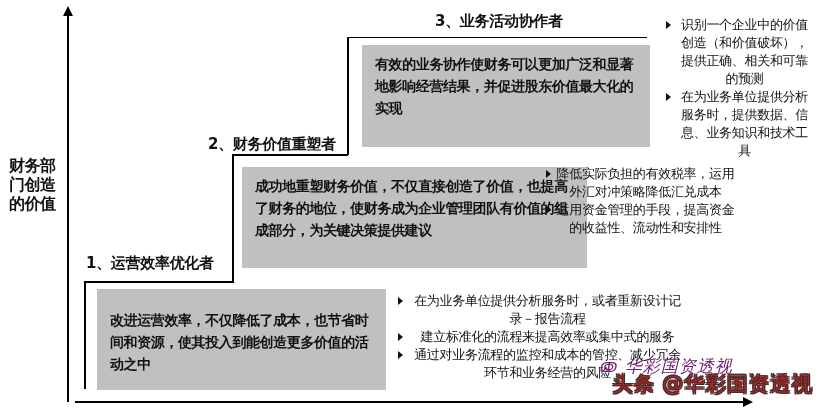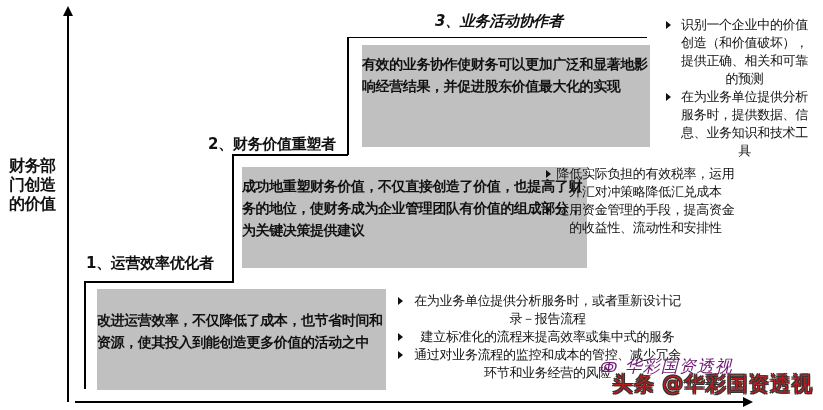--- a/index.html
+++ b/index.html
@@ -2,21 +2,21 @@
 <html><head>
 <meta charset="utf-8">
 <style>
   html, body { margin: 0; padding: 0; background: #ffffff; }
   body { width: 823px; height: 410px; position: relative; overflow: hidden;
          font-family: "DejaVu Sans", "Liberation Sans", sans-serif; color: #111; }
   .abs { position: absolute; }
   .axis-label { left: 9px; top: 156px; width: 52px; font-size: 16px; font-weight: bold; line-height: 19px; letter-spacing: -0.5px; }
   .line { position: absolute; background: #000; }
   .step-title { position: absolute; font-size: 15px; font-weight: bold; white-space: nowrap; letter-spacing: -0.3px; }
-  .box { position: absolute; background: #c0c0c0; box-sizing: border-box; padding: 6px 0; font-size: 14px; font-weight: bold; line-height: 22px; letter-spacing: -0.4px; }
+  .box { position: absolute; background: #c0c0c0; box-sizing: border-box; padding: 6px 13px; font-size: 14px; font-weight: bold; line-height: 22px; letter-spacing: -0.4px; }
   .bullets { position: absolute; font-size: 13px; line-height: 18px; letter-spacing: -0.3px; }
   .bullet { position: relative; padding-left: 11px; text-align: center; }
   .bullet .tri { position: absolute; left: 1px; top: 5px; width: 0; height: 0;
                  border-top: 4px solid transparent; border-bottom: 4px solid transparent; border-left: 5px solid #111; }
   .wm1 { position: absolute; left: 600px; top: 355px; font-size: 17px; color: #701a75; white-space: nowrap; letter-spacing: 1px; font-style: italic; }
   .wm2 { position: absolute; left: 612px; top: 370px; font-size: 21px; color: #b91c1c; white-space: nowrap;
          text-shadow: -1px -1px 0 #333, 1px -1px 0 #333, -1px 1px 0 #333, 1px 1px 0 #333; letter-spacing: 0.5px; }
 </style>
 </head>
 <body>
@@ -34,21 +34,21 @@
 
 <div class="line" style="left:84px; top:281px; width:150px; height:2px;"></div>
 <div class="line" style="left:84px; top:281px; width:2px; height:108px;"></div>
 <div class="line" style="left:232px; top:154px; width:116px; height:2px;"></div>
 <div class="line" style="left:232px; top:154px; width:2px; height:128px;"></div>
 <div class="line" style="left:347px; top:37px; width:300px; height:1px;"></div>
 <div class="line" style="left:347px; top:37px; width:2px; height:118px;"></div>
 
 <div class="step-title" style="left:86px; top:254px;">1、运营效率优化者</div>
 <div class="step-title" style="left:208px; top:135px;">2、财务价值重塑者</div>
-<div class="step-title" style="left:435px; top:12px;font-style:italic;">3、业务活动协作者</div>
+<div class="step-title" style="left:435px; top:12px;">3、业务活动协作者</div>
 
 <div class="box" style="left:97px; top:289px; width:289px; height:101px; padding-top:20px;">
   <span>改进运营效率，不仅降低了成本，也节省时间和资源，使其投入到能创造更多价值的活动之中</span>
 </div>
 <div class="box" style="left:242px; top:167px; width:345px; height:101px; padding-top:8px;">
   <span>成功地重塑财务价值，不仅直接创造了价值，也提高了财务的地位，使财务成为企业管理团队有价值的组成部分，为关键决策提供建议</span>
 </div>
 <div class="box" style="left:362px; top:45px; width:288px; height:102px; padding-top:8px;">
   <span>有效的业务协作使财务可以更加广泛和显著地影响经营结果，并促进股东价值最大化的实现</span>
 </div>

